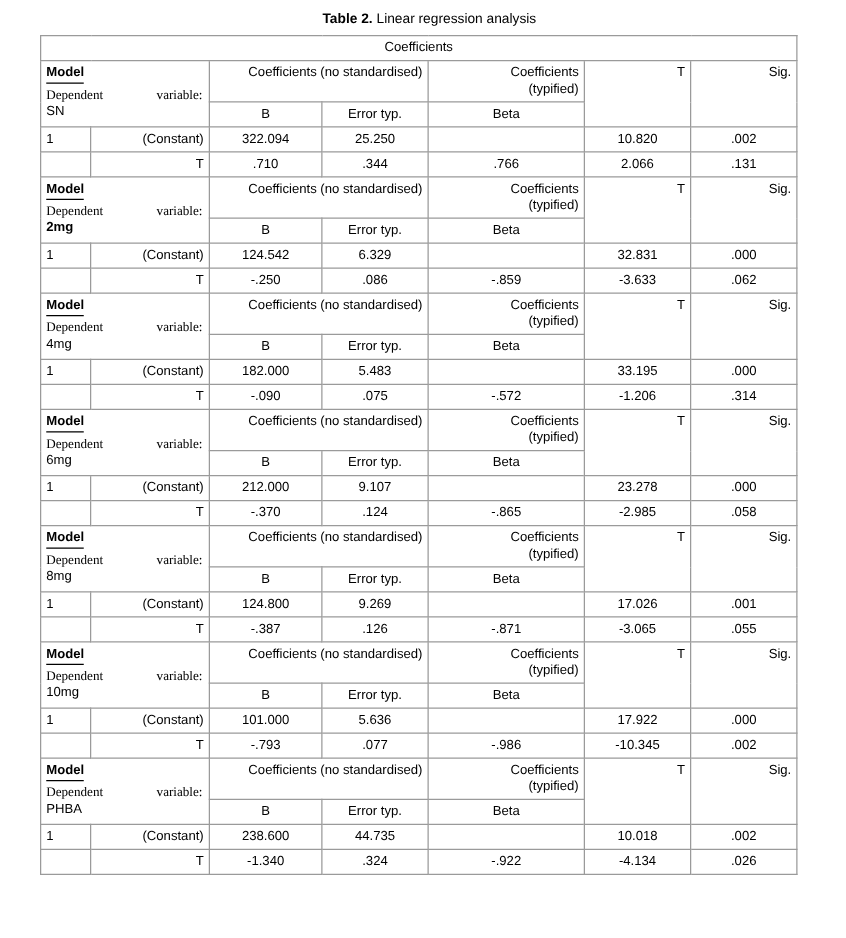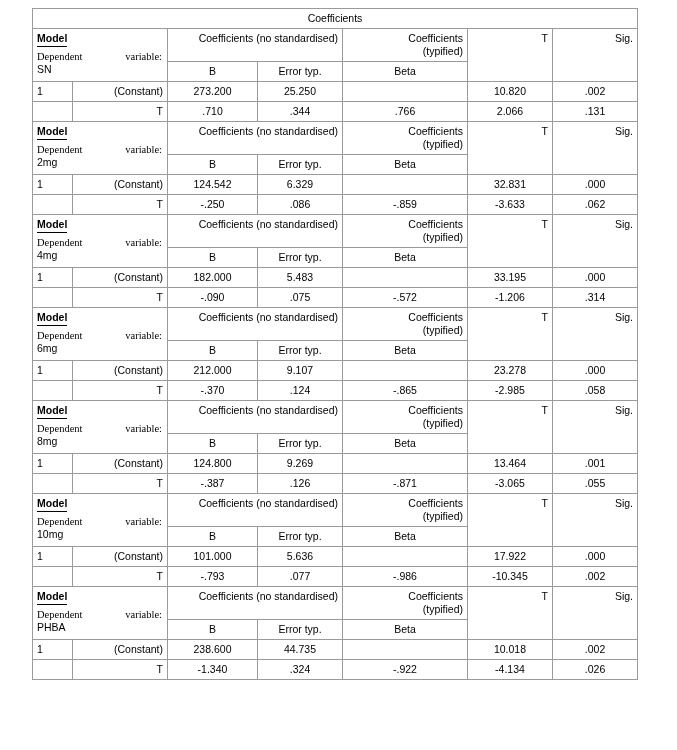--- a/index.html
+++ b/index.html
@@ -72,20 +72,23 @@
   .num { text-align: center; }
   .row-label { text-align: right; padding-left: 5px; }
   .row-num { text-align: left; padding-left: 4px; }
   .group-cell { vertical-align: top; }
 </style>
 </head>
 <body>
 
 <div class="page">
 
+  <div class="caption">
+    <b>Table 2.</b><span> Linear regression analysis</span>
+  </div>
 
   <table class="spss">
     <colgroup>
       <col style="width:40px">
       <col style="width:95px">
       <col style="width:90px">
       <col style="width:85px">
       <col style="width:125px">
       <col style="width:85px">
       <col style="width:85px">
@@ -105,37 +108,37 @@
           <td class="c-center" rowspan="2">Sig.</td>
         </tr>
         <tr class="hdr-sub">
           <td class="c-center">B</td>
           <td class="c-center">Error typ.</td>
           <td class="c-center">Beta</td>
         </tr>
         <tr>
           <td class="row-num">1</td>
           <td class="row-label">(Constant)</td>
-          <td class="num">273.200</td>
+          <td class="num">322.094</td>
           <td class="num">25.250</td>
           <td class="num"></td>
           <td class="num">10.820</td>
           <td class="num">.002</td>
         </tr>
         <tr>
           <td class="row-num"></td>
           <td class="row-label">T</td>
           <td class="num">.710</td>
           <td class="num">.344</td>
           <td class="num">.766</td>
           <td class="num">2.066</td>
           <td class="num">.131</td>
         </tr>
         <tr>
-          <td colspan="2" rowspan="2" class="c-left group-cell"><span class="model-label">Model</span><span class="depvar">Dependent  variable:</span><span style="display: block;">2mg</span></td>
+          <td colspan="2" rowspan="2" class="c-left group-cell"><span class="model-label">Model</span><span class="depvar">Dependent  variable:</span><span style="display: block; font-weight: bold;">2mg</span></td>
           <td colspan="2" class="c-center">Coefficients (no standardised)</td>
           <td class="c-center">
             <div>Coefficients</div>
             <div>(typified)</div>
           </td>
           <td class="c-center" rowspan="2">T</td>
           <td class="c-center" rowspan="2">Sig.</td>
         </tr>
         <tr class="hdr-sub">
           <td class="c-center">B</td>
@@ -240,21 +243,21 @@
           <td class="c-center">B</td>
           <td class="c-center">Error typ.</td>
           <td class="c-center">Beta</td>
         </tr>
         <tr>
           <td class="row-num">1</td>
           <td class="row-label">(Constant)</td>
           <td class="num">124.800</td>
           <td class="num">9.269</td>
           <td class="num"></td>
-          <td class="num">13.464</td>
+          <td class="num">17.026</td>
           <td class="num">.001</td>
         </tr>
         <tr>
           <td class="row-num"></td>
           <td class="row-label">T</td>
           <td class="num">-.387</td>
           <td class="num">.126</td>
           <td class="num">-.871</td>
           <td class="num">-3.065</td>
           <td class="num">.055</td>

